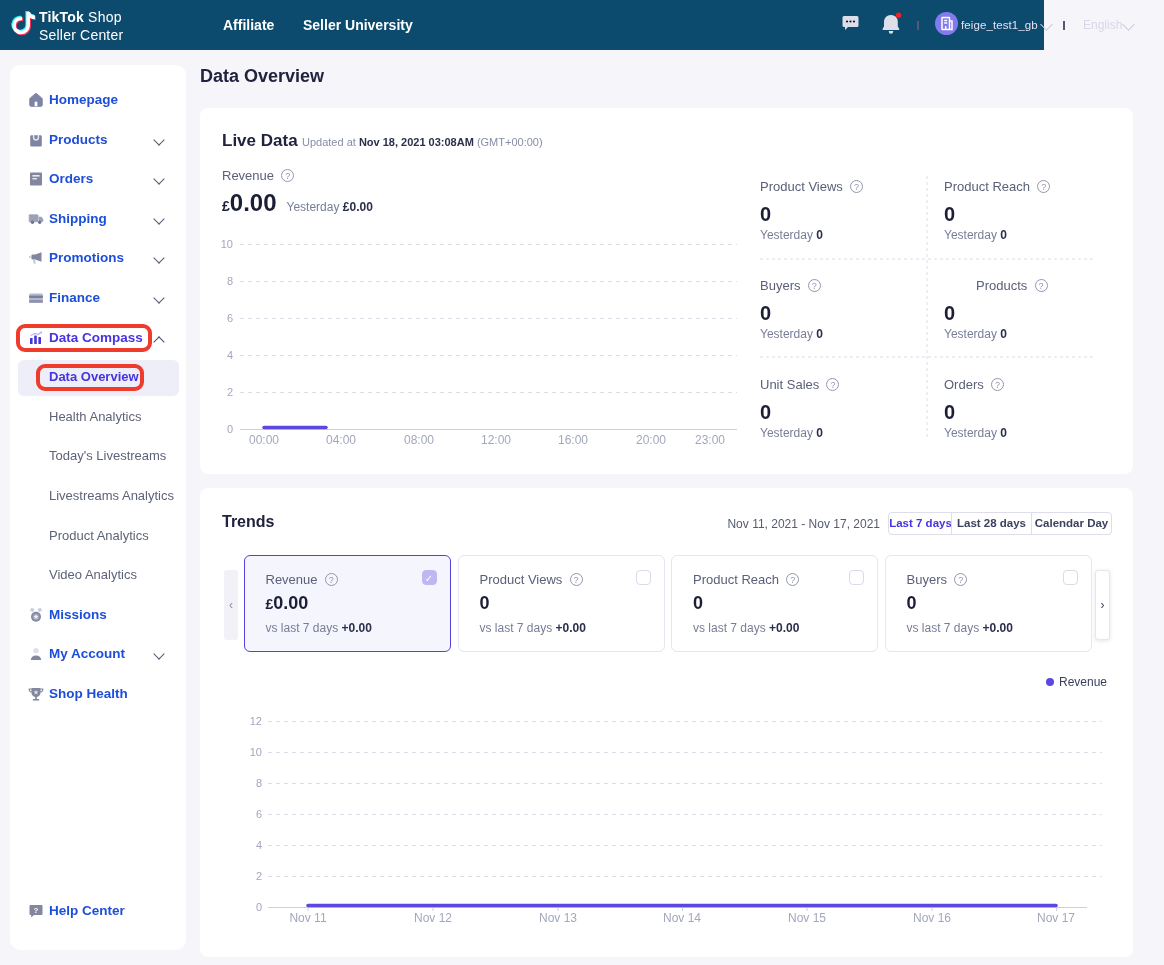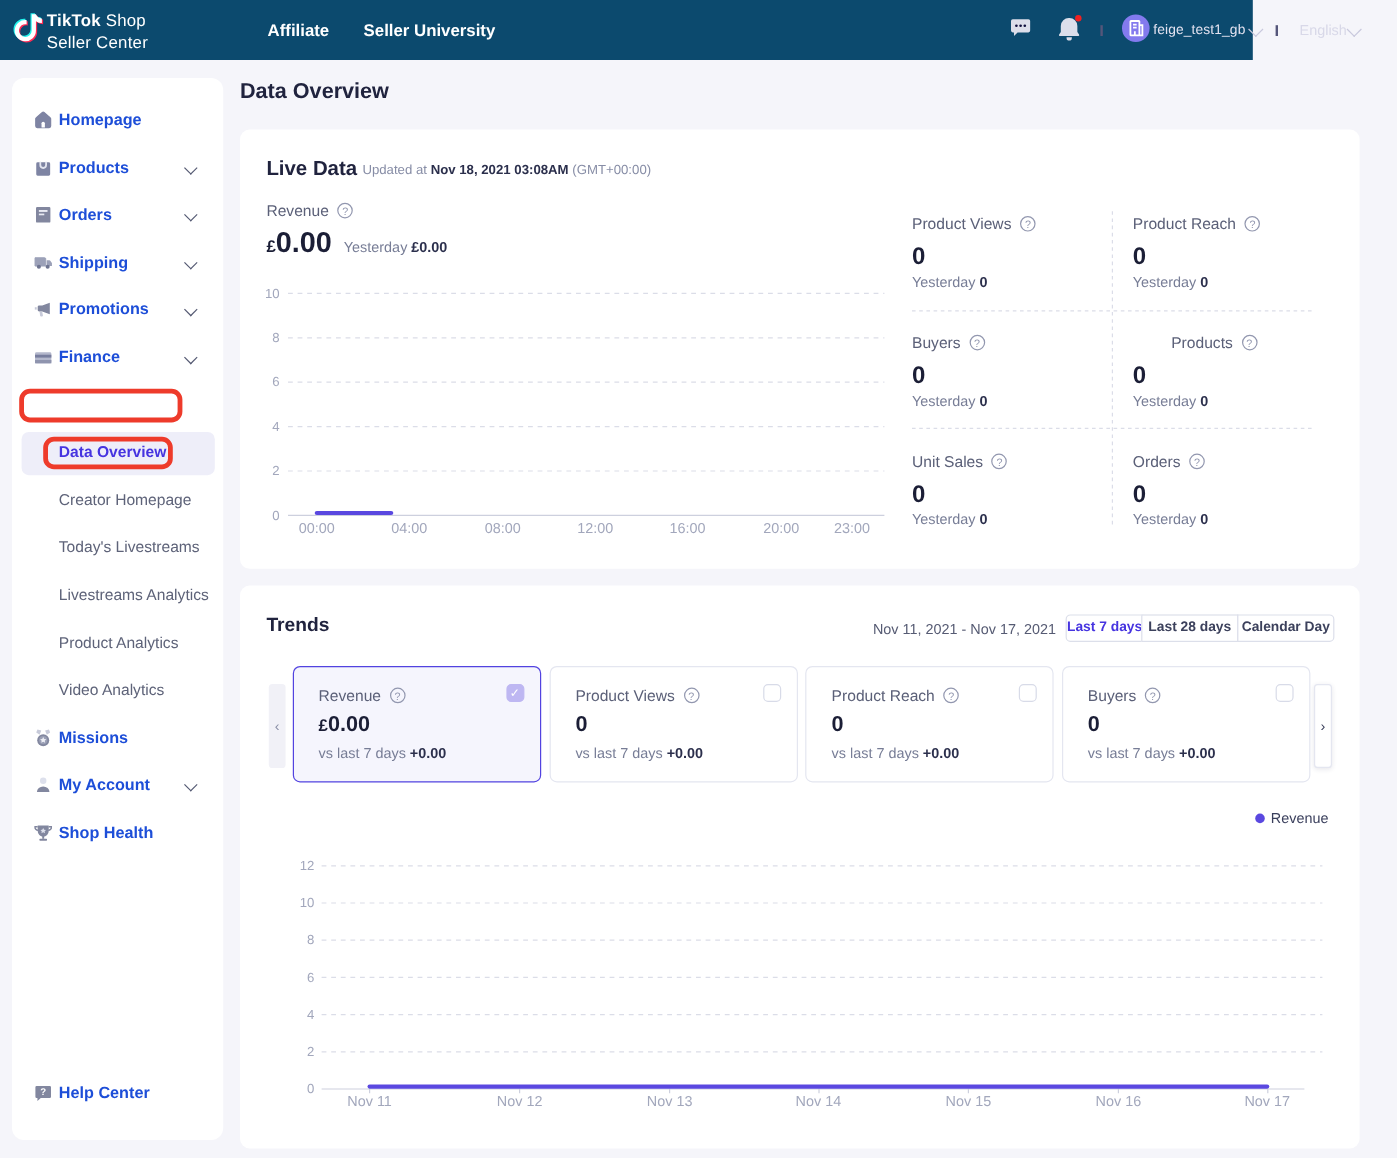--- a/index.html
+++ b/index.html
@@ -148,25 +148,36 @@
     </div>
     <div class="mi" style="top:173.4px;">
       <svg class="micon" viewBox="0 0 16 16">
           <path d="M13.5 2.2 v9.6 l-6.3 -2.3 H4.6 a1.2 1.2 0 0 1 -1.2 -1.2 V5.7 a1.2 1.2 0 0 1 1.2 -1.2 h2.6 z" fill="#82879F"></path>
           <path d="M5 10 h2.2 l0.6 3 a0.9 0.9 0 0 1 -0.9 0.8 H6.3 a0.9 0.9 0 0 1 -0.9 -0.8 z" fill="#C7CAD9"></path>
           <rect x="1" y="6" width="1.6" height="2" fill="#C7CAD9"></rect>
         </svg>
       <div class="mtxt">Promotions</div>
         <span class="arr"></span>
     </div>
+    <div class="mi" style="top:252.6px;">
+      <svg class="micon" viewBox="0 0 16 16">
+          <rect x="2" y="8" width="2.6" height="6" rx="0.5" fill="#4634E0"></rect>
+          <rect x="6.2" y="5.5" width="2.6" height="8.5" rx="0.5" fill="#4634E0"></rect>
+          <rect x="10.4" y="7" width="2.6" height="7" rx="0.5" fill="#4634E0"></rect>
+          <path d="M2.5 5.5 L7 3.5 L10.5 4.5 L13.5 1.8" fill="none" stroke="#B9B3F0" stroke-width="1.3"></path>
+          <path d="M13.8 1.2 l0.4 2.4 -2.4 -0.6 z" fill="#B9B3F0"></path>
+        </svg>
+      <div class="mtxt purple">Data Compass</div>
+        <span class="arrup"></span>
+    </div>
     <div class="mi" style="top:292.2px;">
       <div class="mtxt sub purple" style="font-weight:700;">Data Overview</div>
     </div>
     <div class="mi" style="top:331.8px;">
-      <div class="mtxt sub">Creator Homepage</div>
+      <div class="mtxt sub">Health Analytics</div>
     </div>
     <div class="mi" style="top:371.4px;">
       <div class="mtxt sub">Today's Livestreams</div>
     </div>
     <div class="mi" style="top:411px;">
       <div class="mtxt sub">Livestreams Analytics</div>
     </div>
     <div class="mi" style="top:450.6px;text-decoration:underline;">
       <div class="mtxt sub">Product Analytics</div>
     </div>

